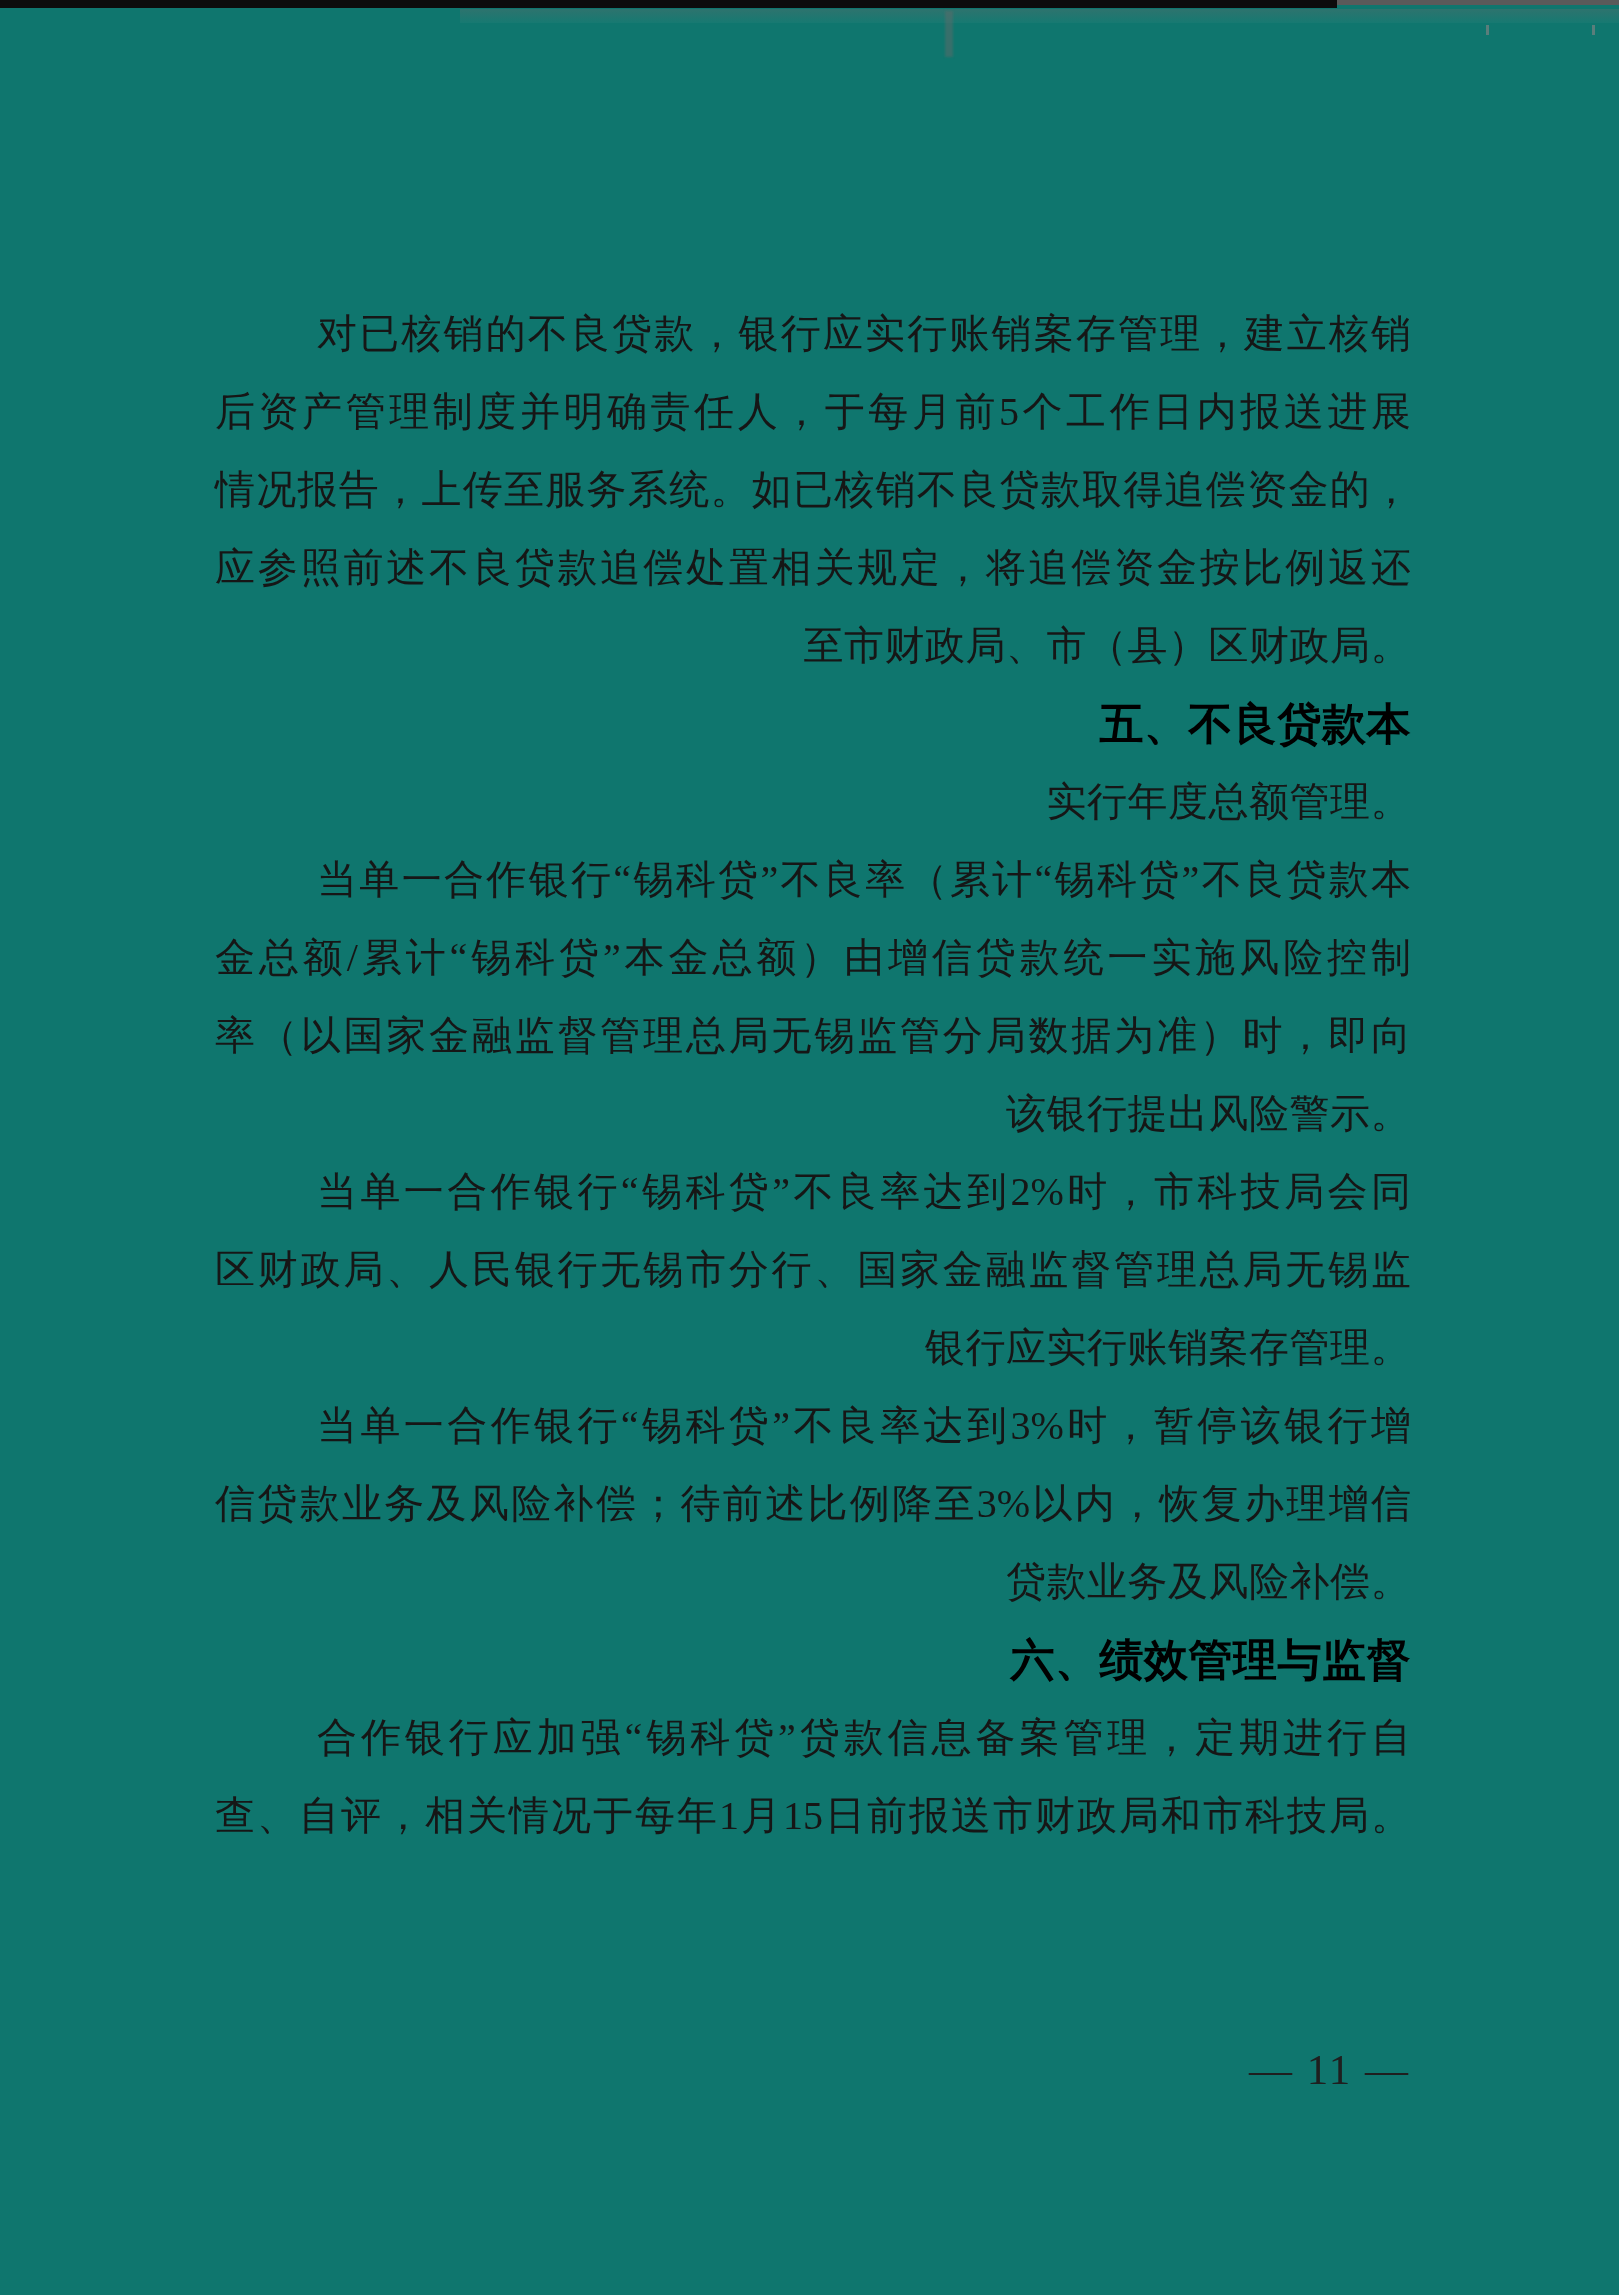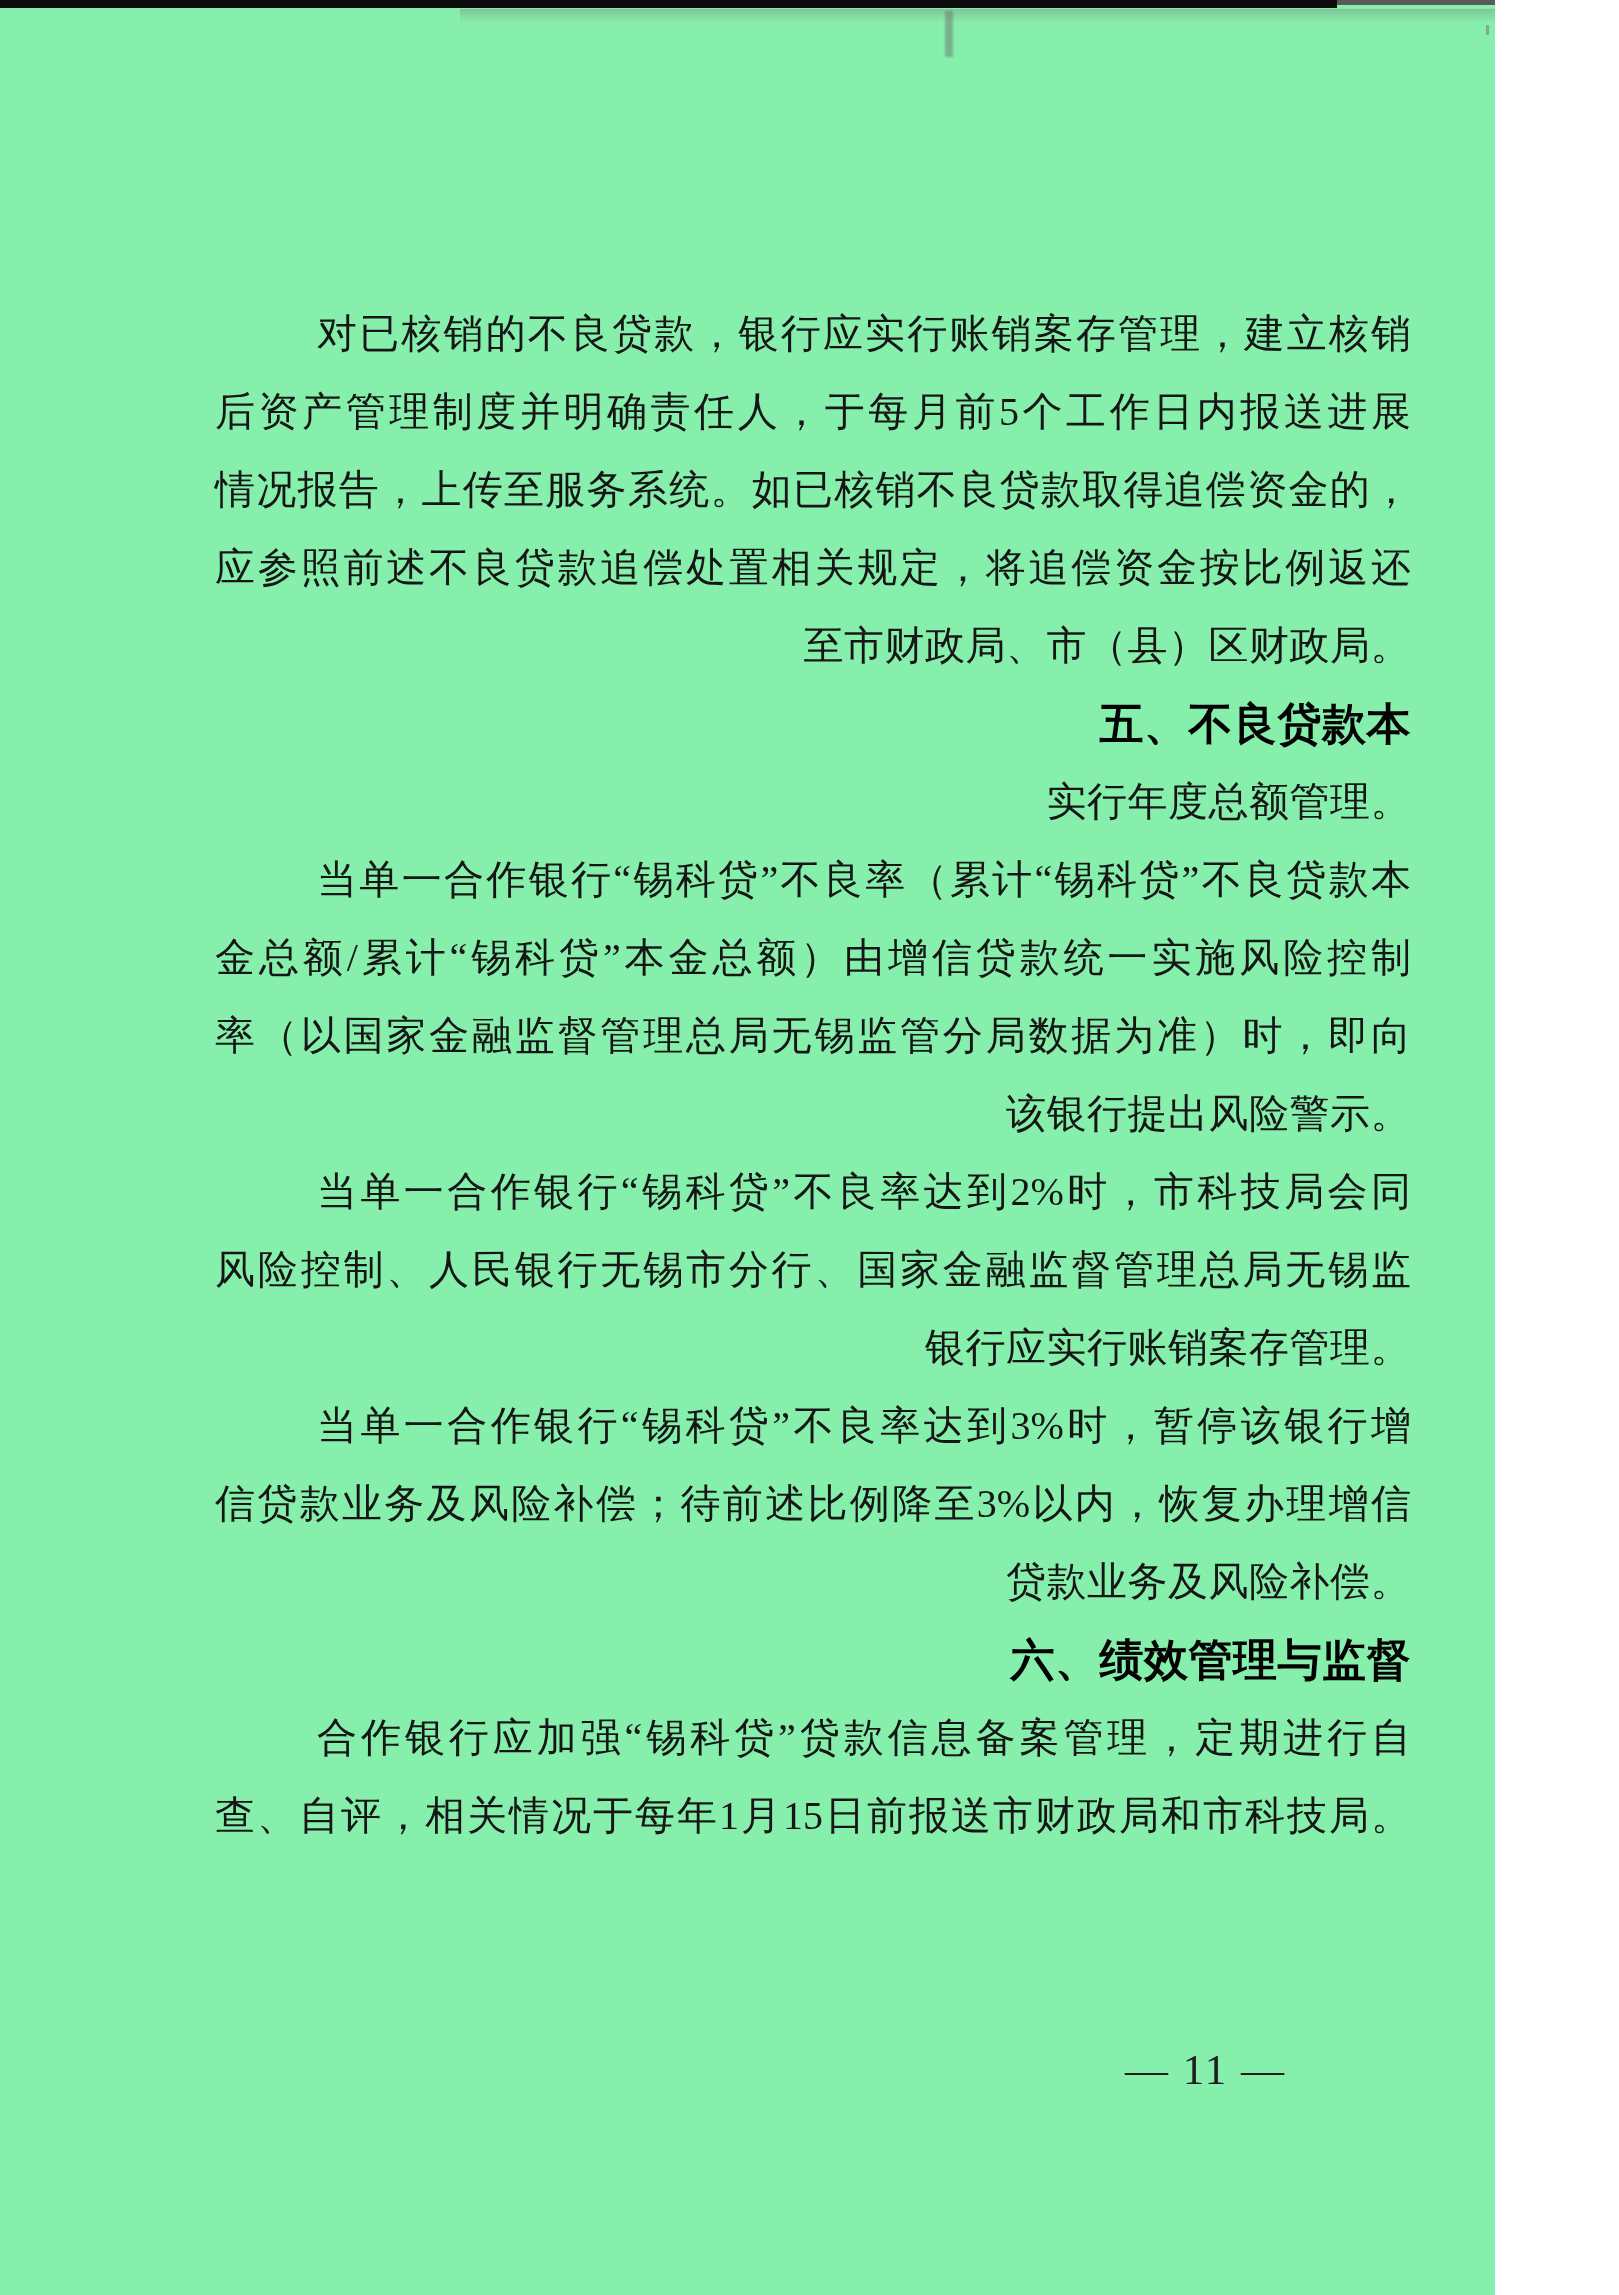--- a/index.html
+++ b/index.html
@@ -1,20 +1,20 @@
 <!DOCTYPE html>
 <html style="font-size:8.2px"><head>
 <meta charset="utf-8">
 <style>
   html, body { margin: 0; padding: 0; }
   .page {
     position: relative;
-    width: 1495px;
+    width: 1619px;
     height: 2295px;
-    background: #86efac;
+    background: #0f766e;
     overflow: hidden;
     font-family: "Liberation Serif", "DejaVu Serif", serif;
     color: #161616;
   }
   
   .bar-top-black { position: absolute; left: 0; top: 0; width: 1337px; height: 8.2px; background: #0c0c0c; }
   .bar-top-grey  { position: absolute; left: 1337px; top: 0; width: 283px; height: 4.6px; background: #5a5a5a; }
   .smudge-h { position: absolute; left: 460px; top: 8.7px; width: 1159px; height: 14.3px;
               background: linear-gradient(to bottom, rgba(110,110,110,0.32), rgba(200,200,200,0.04)); }
   .smudge-v { position: absolute; left: 945px; top: 11.2px; width: 8.2px; height: 46px;
@@ -87,21 +87,21 @@
     <div class="ln jus">情况报告，上传至服务系统。如已核销不良贷款取得追偿资金的，</div>
     <div class="ln jus">应参照前述不良贷款追偿处置相关规定，将追偿资金按比例返还</div>
     <div class="ln">至市财政局、市（县）区财政局。</div>
     <div class="ln ind hd">五、不良贷款本</div>
     <div class="ln">实行年度总额管理。</div>
     <div class="ln ind jus">当单一合作银行“锡科贷”不良率（累计“锡科贷”不良贷款本</div>
     <div class="ln jus">金总额/累计“锡科贷”本金总额）由增信贷款统一实施风险控制</div>
     <div class="ln jus">率（以国家金融监督管理总局无锡监管分局数据为准）时，即向</div>
     <div class="ln">该银行提出风险警示。</div>
     <div class="ln ind jus">当单一合作银行“锡科贷”不良率达到2%时，市科技局会同</div>
-    <div class="ln jus">风险控制、人民银行无锡市分行、国家金融监督管理总局无锡监</div>
+    <div class="ln jus">区财政局、人民银行无锡市分行、国家金融监督管理总局无锡监</div>
     <div class="ln">银行应实行账销案存管理。</div>
     <div class="ln ind jus">当单一合作银行“锡科贷”不良率达到3%时，暂停该银行增</div>
     <div class="ln jus">信贷款业务及风险补偿；待前述比例降至3%以内，恢复办理增信</div>
     <div class="ln">贷款业务及风险补偿。</div>
     <div class="ln ind hd">六、绩效管理与监督</div>
     <div class="ln ind jus">合作银行应加强“锡科贷”贷款信息备案管理，定期进行自</div>
     <div class="ln jus">查、自评，相关情况于每年1月15日前报送市财政局和市科技局。</div>
   </div>
 
   <div class="pageno">— 11 —</div>

